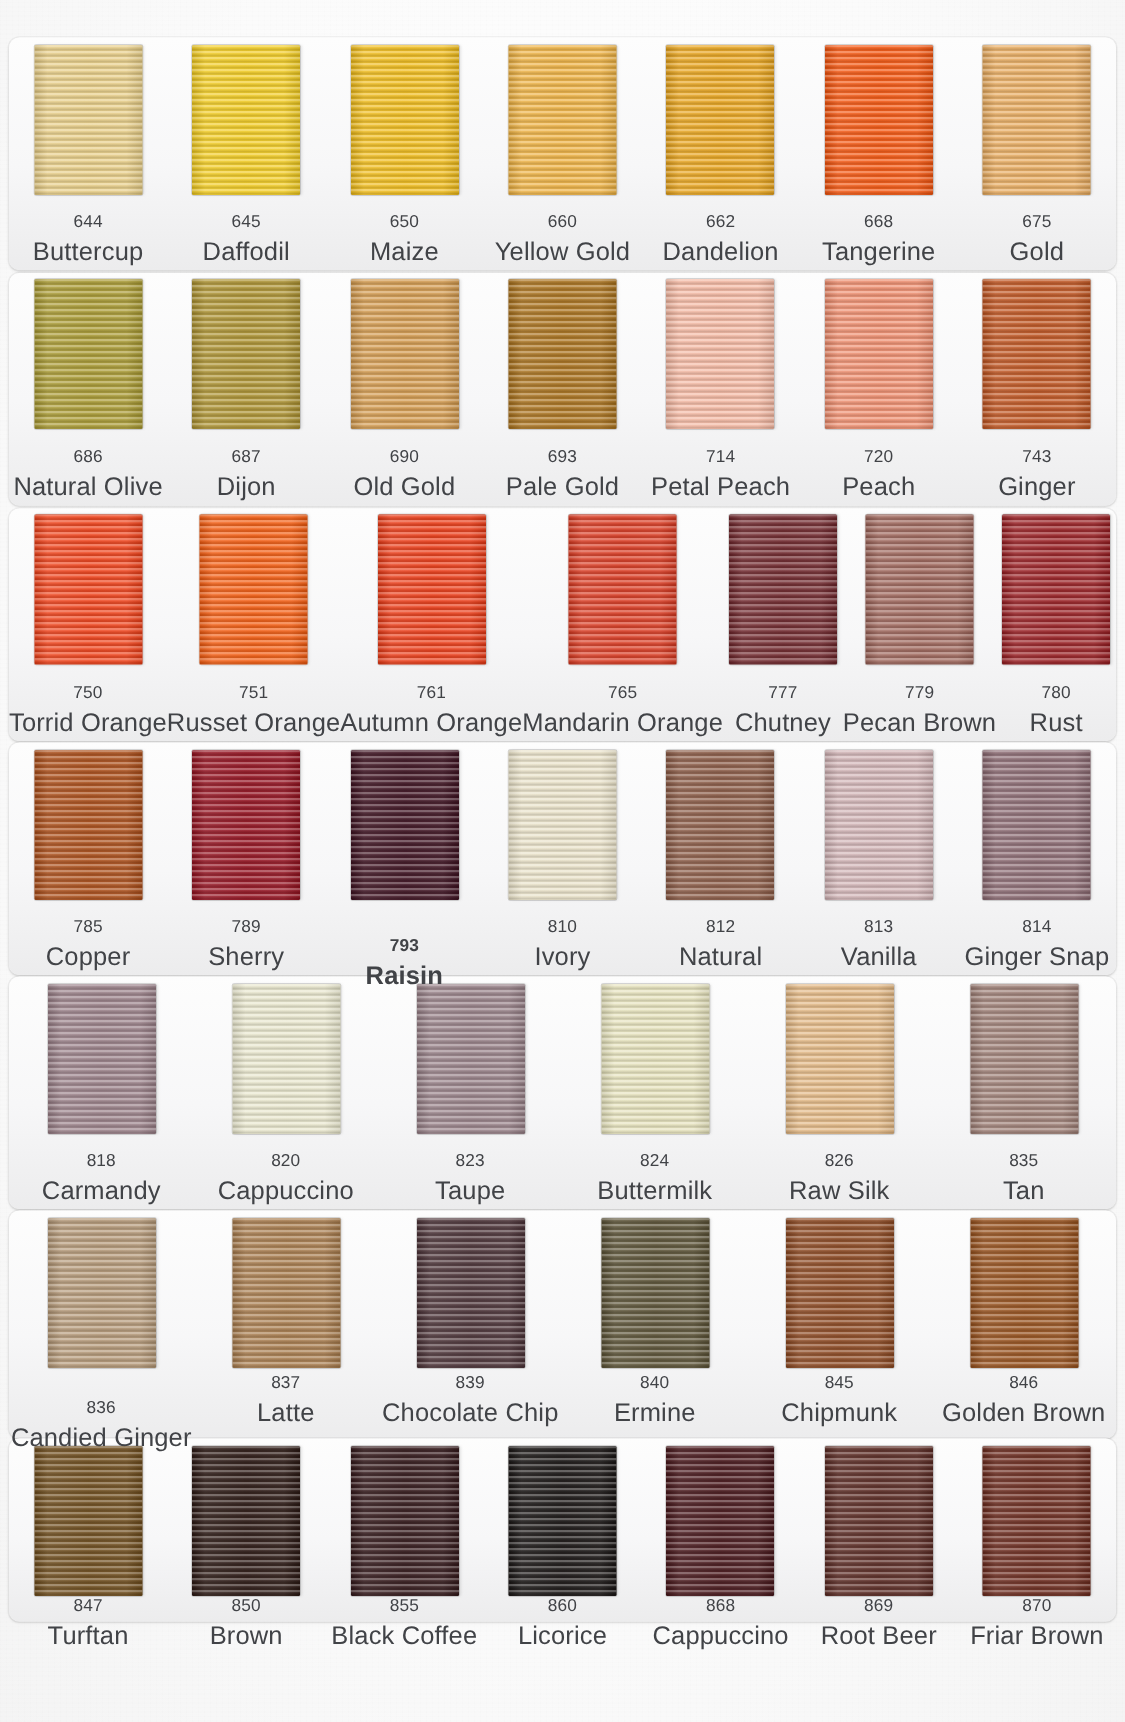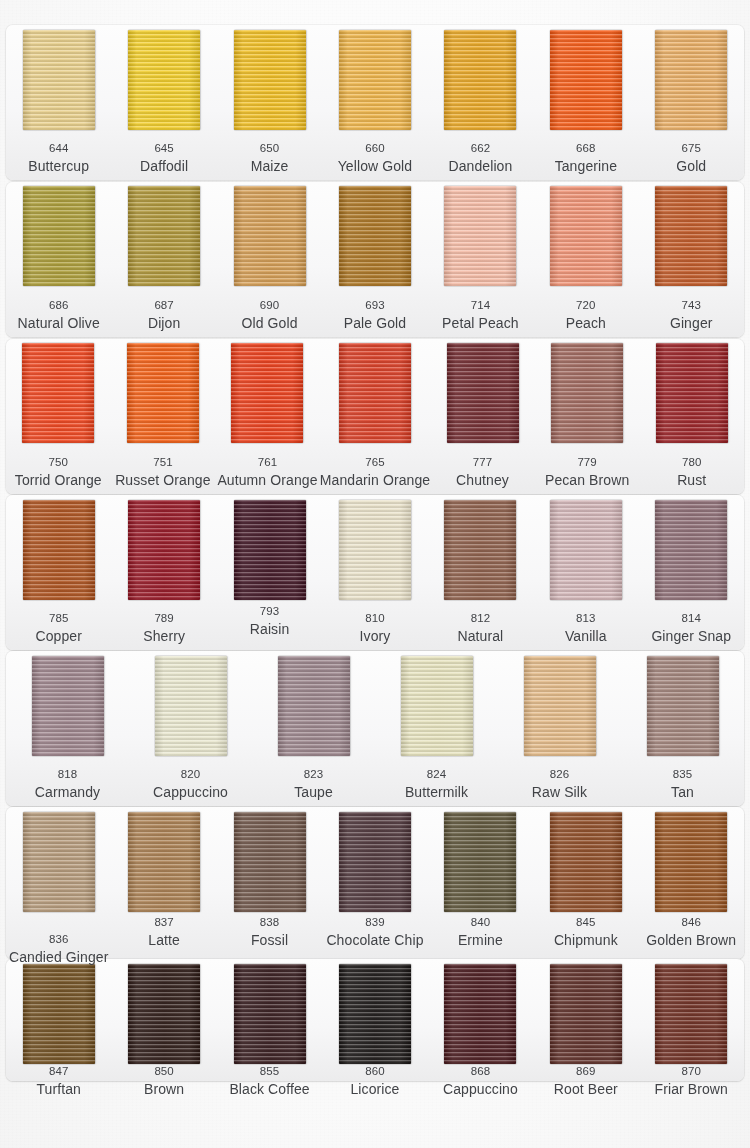--- a/index.html
+++ b/index.html
@@ -93,21 +93,21 @@
   }
   .label{
     position:relative;
     z-index:3;
     text-align:center;
     color:#414347;
     line-height:1.35;
     letter-spacing:.1px;
   }
   .code{ display:block; font-size:11.5px; }
-  .cname{ display:block; font-size:14px; white-space:nowrap; }
+  .cname{ display:block; font-size:17px; white-space:nowrap; }
 </style>
 </head>
 <body>
 
 <div id="page">
   <div id="grain"></div>
   <div id="rows">
       <div class="row" style="top: 25px; height: 175px;">
         <div class="card" style="height: 155px;"></div>
         <div class="swatches">
@@ -282,21 +282,21 @@
           </div>
           <div class="cell">
             <div class="swatch" title="Sherry" style="margin-top: 5px; height: 100px; background: rgb(147, 17, 31);"></div>
             <div class="label" style="margin-top: 11px;">
               <span class="code">789</span>
               <span class="cname">Sherry</span>
             </div>
           </div>
           <div class="cell">
             <div class="swatch" title="Raisin" style="margin-top: 5px; height: 100px; background: rgb(61, 17, 32);"></div>
-            <div class="label" style="margin-top: 4px;">
+            <div class="label" style="margin-top: 24px; font-weight: bold;">
               <span class="code">793</span>
               <span class="cname">Raisin</span>
             </div>
           </div>
           <div class="cell">
             <div class="swatch" title="Ivory" style="margin-top: 5px; height: 100px; background: rgb(234, 226, 201);"></div>
             <div class="label" style="margin-top: 11px;">
               <span class="code">810</span>
               <span class="cname">Ivory</span>
             </div>
@@ -382,27 +382,20 @@
             </div>
           </div>
           <div class="cell">
             <div class="swatch" title="Latte" style="margin-top: 5px; height: 100px; background: rgb(168, 124, 77);"></div>
             <div class="label" style="margin-top: 3px;">
               <span class="code">837</span>
               <span class="cname">Latte</span>
             </div>
           </div>
           <div class="cell">
-            <div class="swatch" title="Fossil" style="margin-top: 5px; height: 100px; background: rgb(107, 81, 68);"></div>
-            <div class="label" style="margin-top: 3px;">
-              <span class="code">838</span>
-              <span class="cname">Fossil</span>
-            </div>
-          </div>
-          <div class="cell">
             <div class="swatch" title="Chocolate Chip" style="margin-top: 5px; height: 100px; background: rgb(75, 50, 55);"></div>
             <div class="label" style="margin-top: 3px;">
               <span class="code">839</span>
               <span class="cname">Chocolate Chip</span>
             </div>
           </div>
           <div class="cell">
             <div class="swatch" title="Ermine" style="margin-top: 5px; height: 100px; background: rgb(90, 81, 53);"></div>
             <div class="label" style="margin-top: 3px;">
               <span class="code">840</span>

